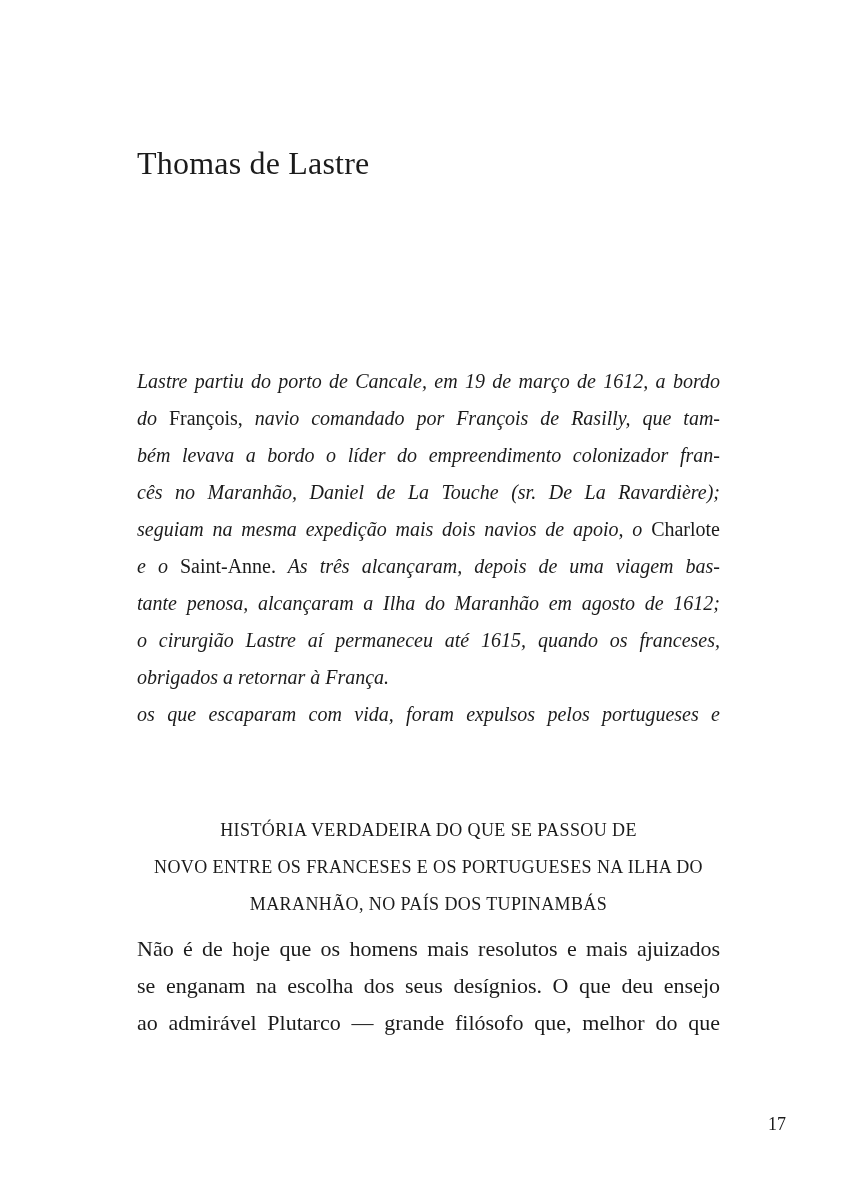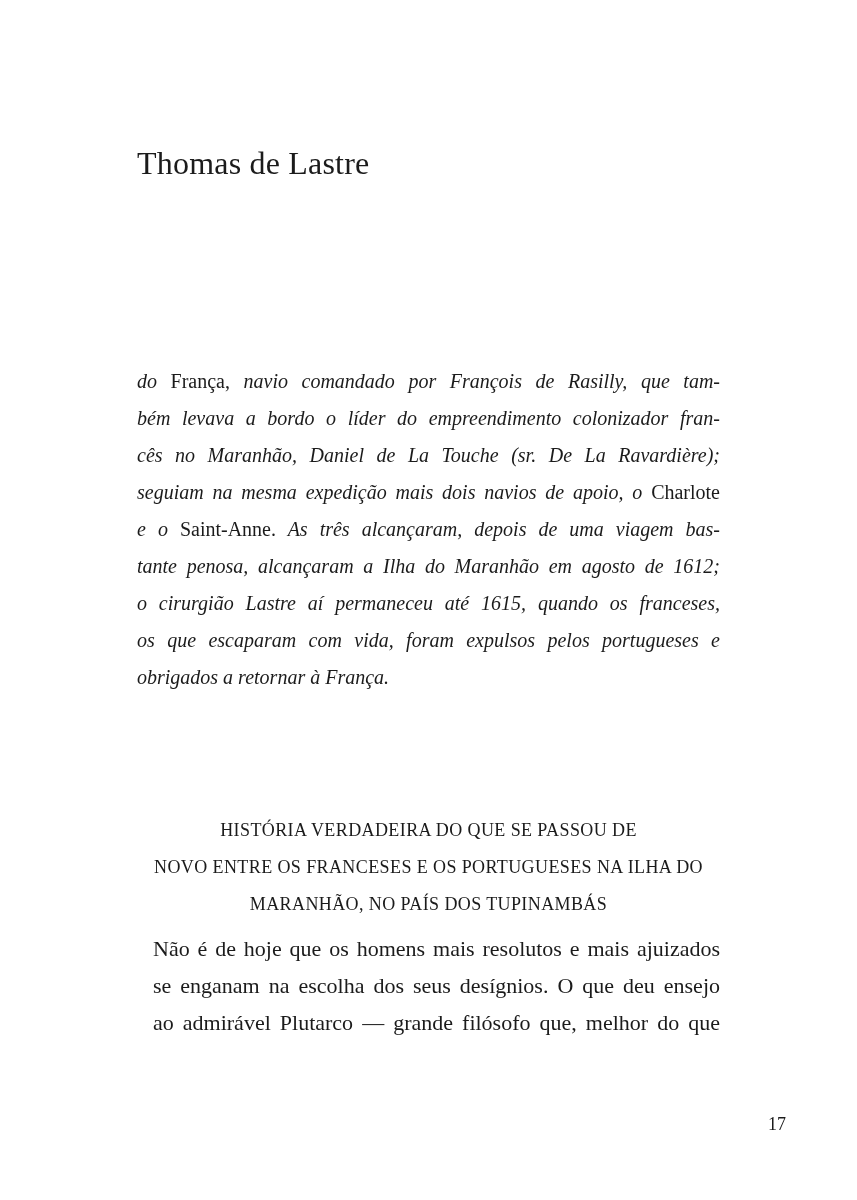--- a/index.html
+++ b/index.html
@@ -62,48 +62,48 @@
     position: absolute;
     left: 137px;
     top: 930px;
     width: 583px;
     font-size: 22px;
     line-height: 37px;
   }
   .body-text .line {
     text-align: justify;
     text-align-last: justify;
-    margin-left: 16px;
   }
   .page-number {
     position: absolute;
     right: 71px;
     top: 1115px;
     font-size: 18px;
     line-height: 1;
     margin-left: 38px;
   }
 </style>
 </head>
 <body>
 
 <div class="page" style="background: rgb(255, 255, 255); color: rgb(27, 27, 27);">
 
   <h1 class="chapter-title" style="margin:0; font-weight:normal;">Thomas de Lastre</h1>
 
   <div class="lede">
-      <div class="line"><span class="italic">do </span><span class="roman">França,</span><span class="italic"> navio comandado por François de Rasilly, que tam-</span></div>
+      <div class="line"><span class="italic">Lastre partiu do porto de Cancale, em 19 de março de 1612, a bordo</span></div>
+      <div class="line"><span class="italic">do </span><span class="roman">François,</span><span class="italic"> navio comandado por François de Rasilly, que tam-</span></div>
       <div class="line"><span class="italic">bém levava a bordo o líder do empreendimento colonizador fran-</span></div>
       <div class="line"><span class="italic">cês no Maranhão, Daniel de La Touche (sr. De La Ravardière);</span></div>
       <div class="line"><span class="italic">seguiam na mesma expedição mais dois navios de apoio, o </span><span class="roman">Charlote</span></div>
       <div class="line"><span class="italic">e o </span><span class="roman">Saint-Anne.</span><span class="italic"> As três alcançaram, depois de uma viagem bas-</span></div>
       <div class="line"><span class="italic">tante penosa, alcançaram a Ilha do Maranhão em agosto de 1612;</span></div>
       <div class="line"><span class="italic">o cirurgião Lastre aí permaneceu até 1615, quando os franceses,</span></div>
+      <div class="line last"><span class="italic">obrigados a retornar à França.</span></div>
       <div class="line"><span class="italic">os que escaparam com vida, foram expulsos pelos portugueses e</span></div>
-      <div class="line last"><span class="italic">obrigados a retornar à França.</span></div>
     </div>
 
   <div class="section-heading">
       <div class="line">HISTÓRIA VERDADEIRA DO QUE SE PASSOU DE</div>
       <div class="line">NOVO ENTRE OS FRANCESES E OS PORTUGUESES NA ILHA DO</div>
       <div class="line">MARANHÃO, NO PAÍS DOS TUPINAMBÁS</div>
     </div>
 
   <div class="body-text">
       <div class="line">Não é de hoje que os homens mais resolutos e mais ajuizados</div>

